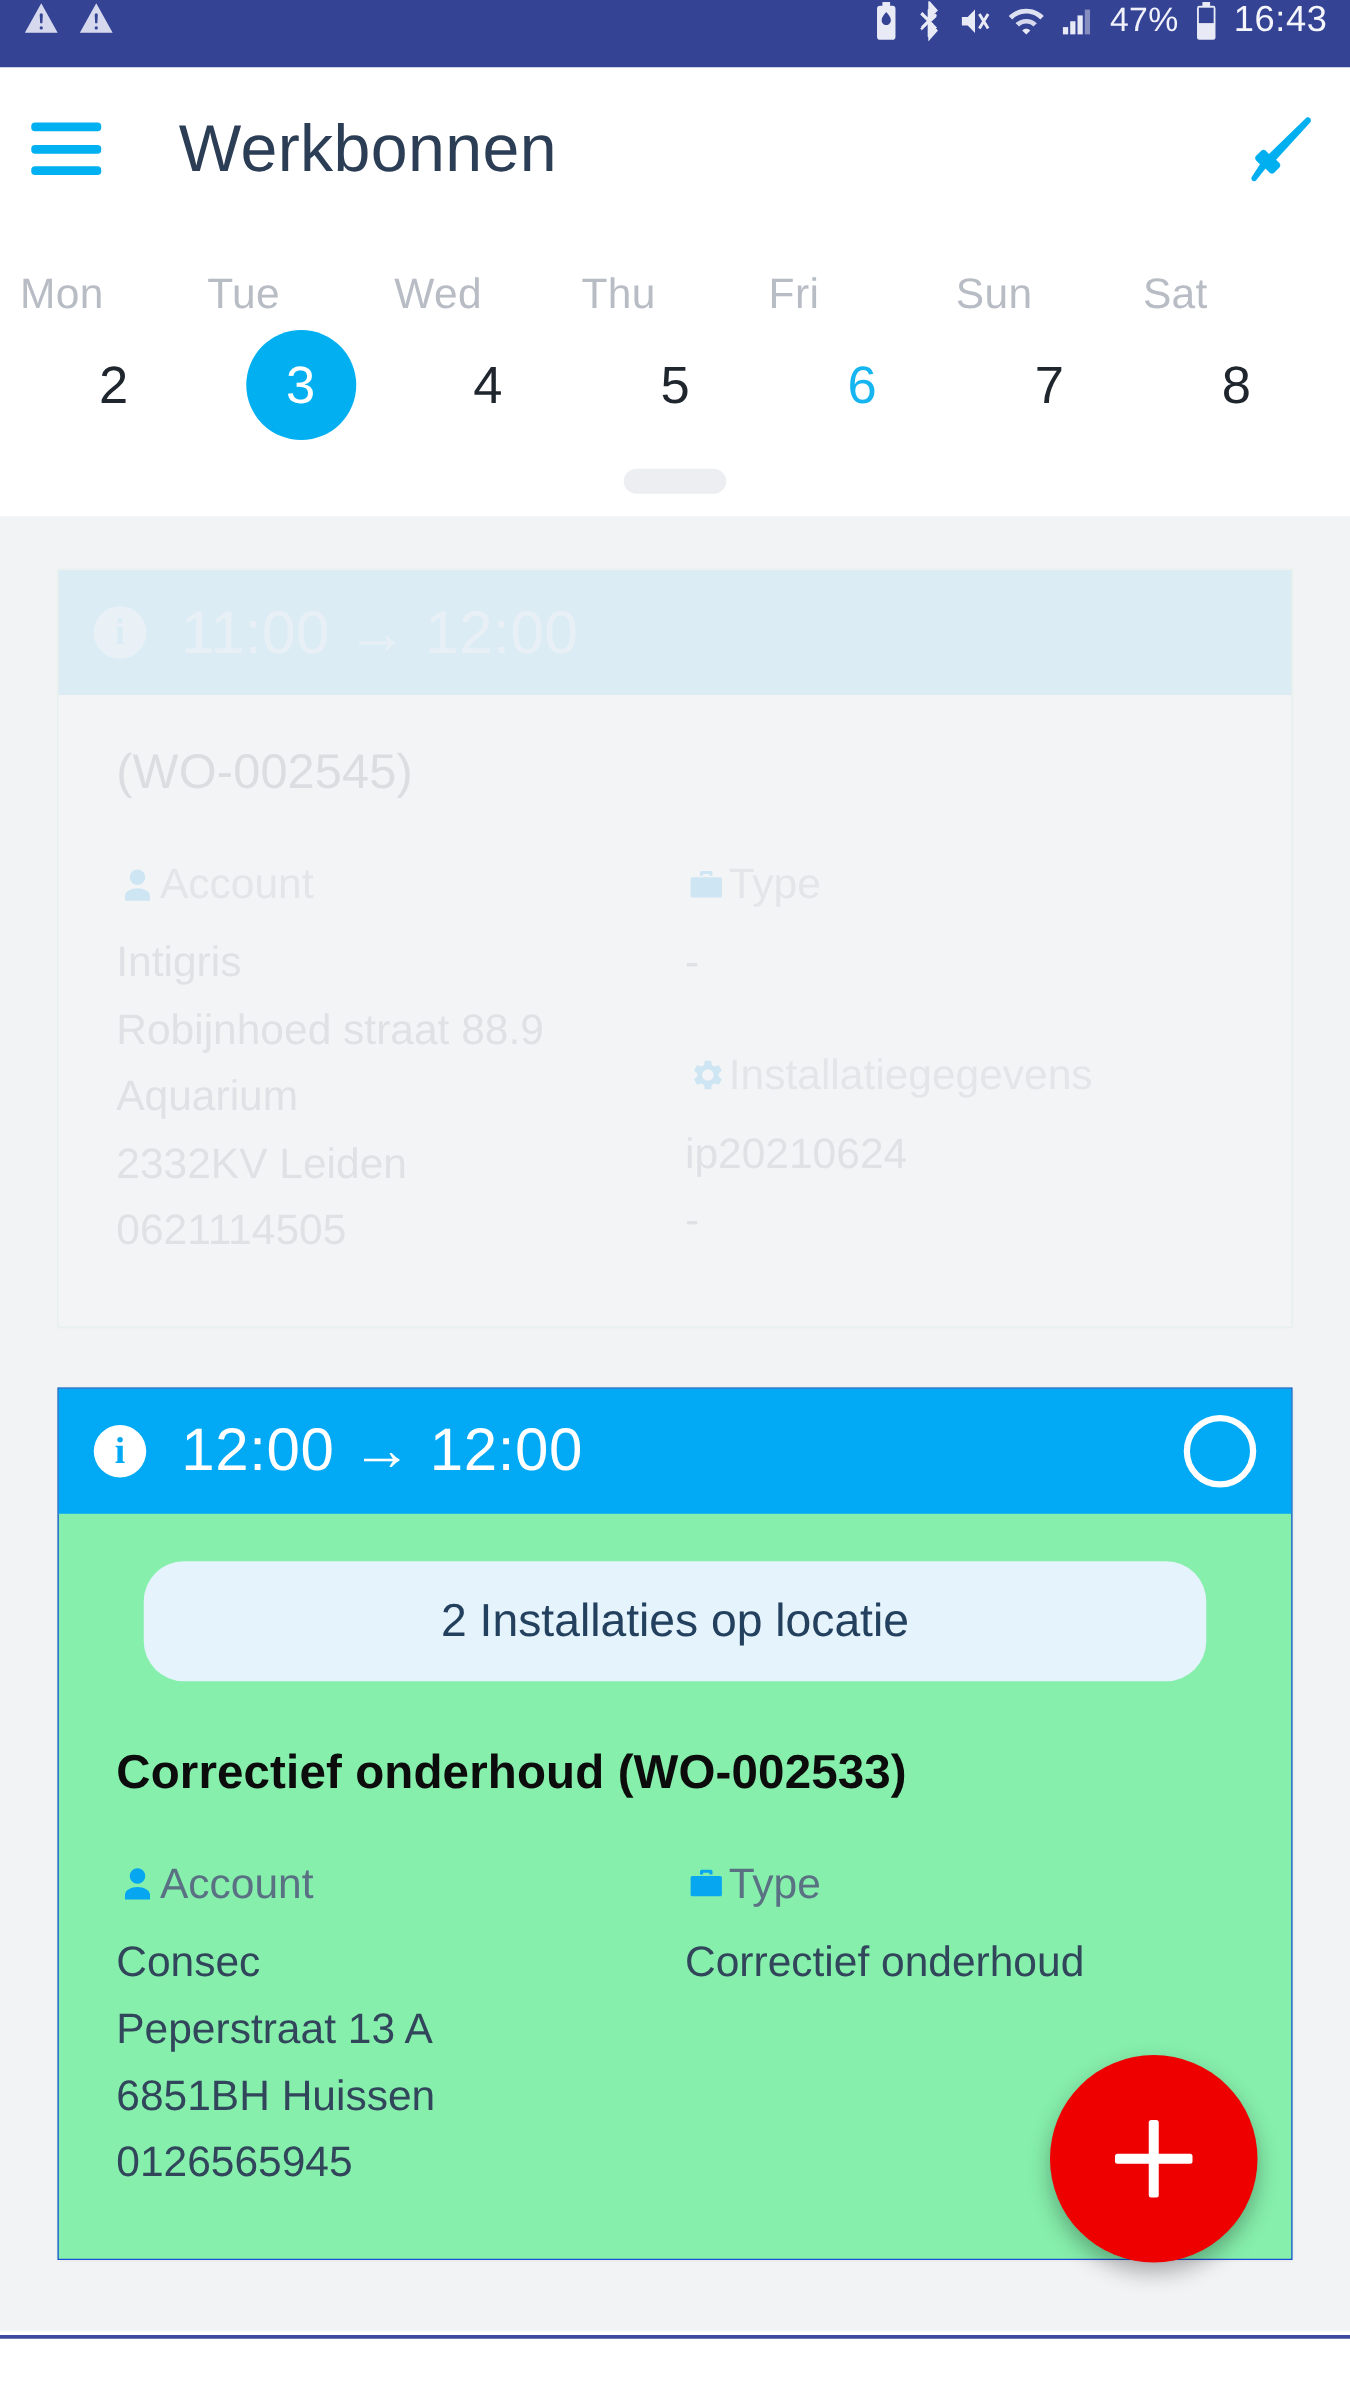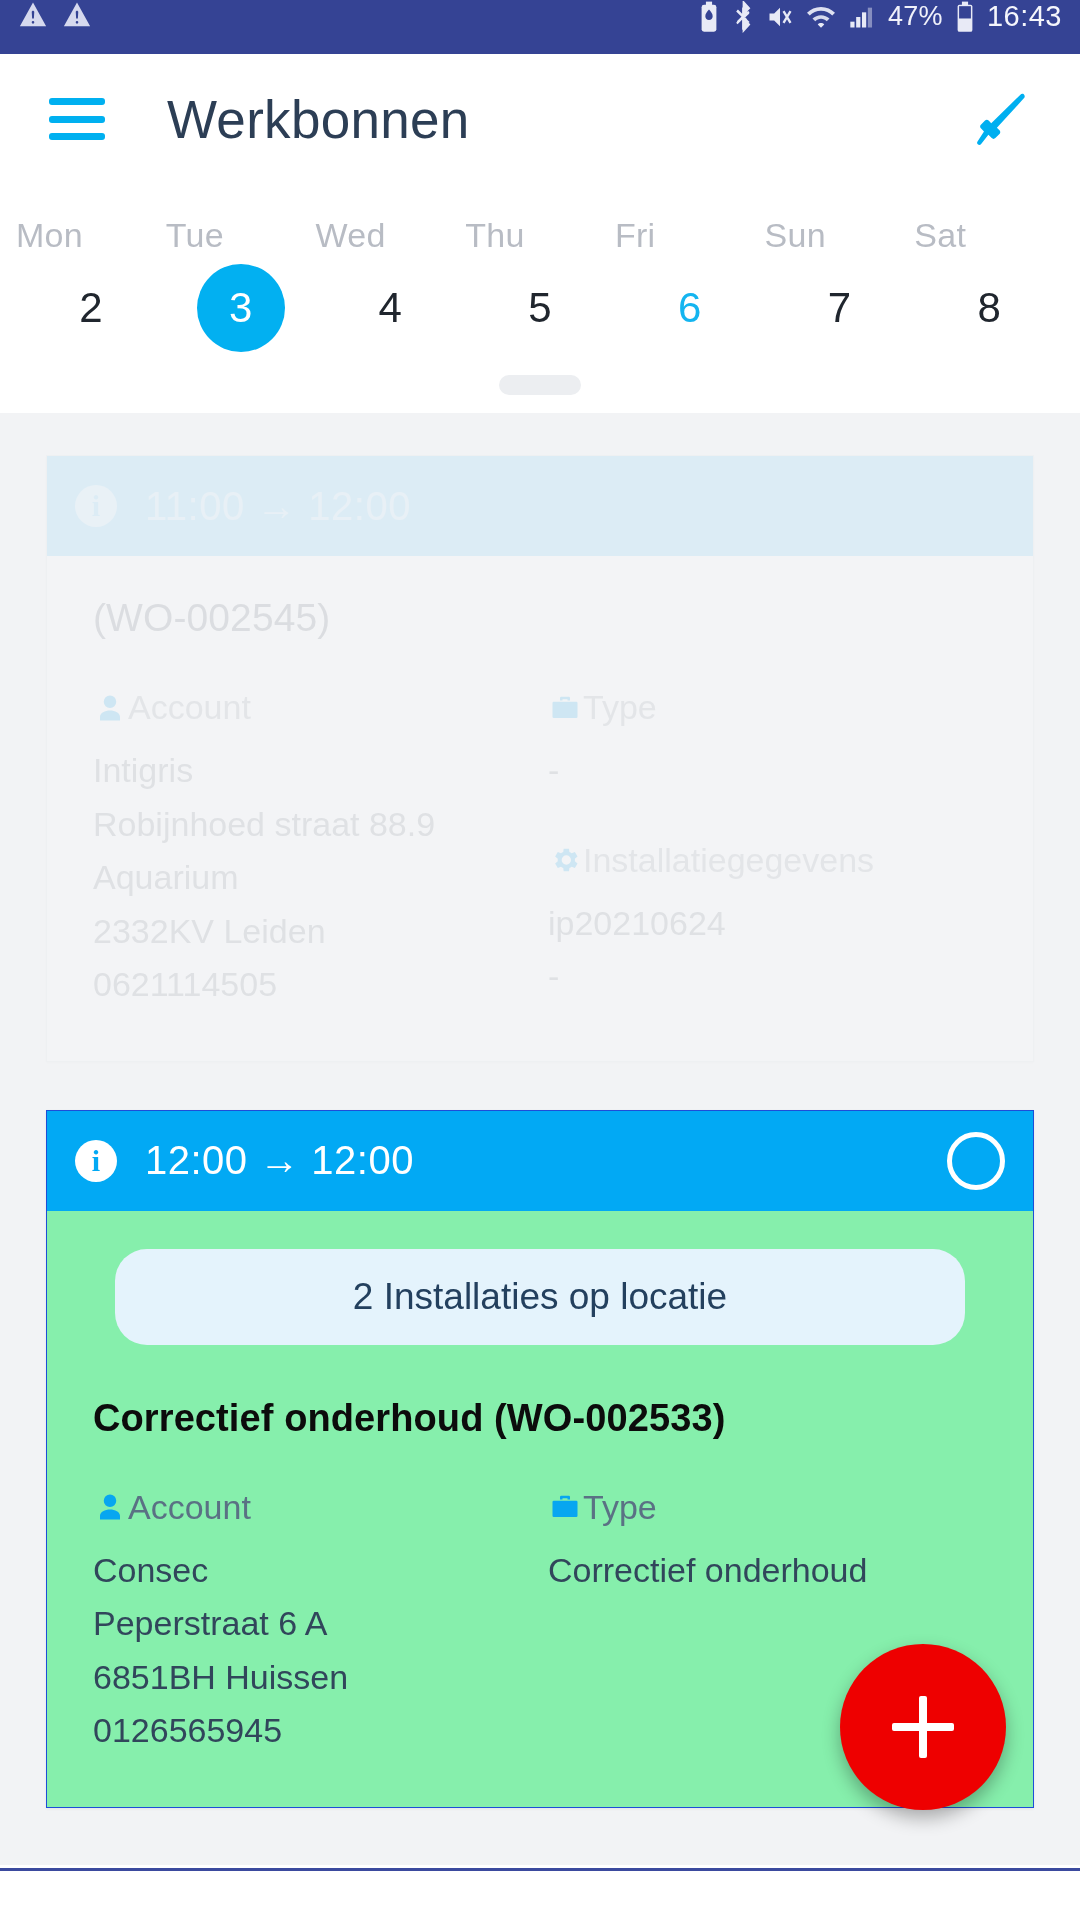--- a/index.html
+++ b/index.html
@@ -25,21 +25,21 @@
   .sb-icon { display:block; }
   .sb-text { font-size:27px; letter-spacing:.3px; color:#f0f1fa; }
   .sb-time { font-size:29px; color:#f5f6fc; letter-spacing:.5px; }
 
   
   .appbar {
     height:130px;
     background:#ffffff;
     display:flex;
     align-items:center;
-    padding:0 49px;
+    padding:0 25px;
   }
   .hamburger { width:56px; height:42px; display:flex; flex-direction:column; justify-content:space-between; cursor:pointer; }
   .hamburger span { display:block; height:7px; border-radius:3px; background:#00b0f0; }
   .appbar-title {
     font-size:53px;
     color:#2c3e55;
     margin-left:62px;
     font-weight:400;
     letter-spacing:.3px;
   }
@@ -104,21 +104,21 @@
     color:#02a9f4;
     font-size:30px;
     font-weight:bold;
     font-family:"Liberation Serif", serif;
     display:flex; align-items:center; justify-content:center;
     flex:0 0 auto;
   }
   .card.ghost .info-badge { background:#d6eefb; color:#addff7; }
 
   .timerange {
-    font-size:40px;
+    font-size:48px;
     color:#ffffff;
     margin-left:28px;
     letter-spacing:.5px;
   }
   .card.ghost .timerange { color:#d3ebf9; }
 
   .status-circle {
     margin-left:auto;
     width:58px; height:58px;
     border-radius:50%;
@@ -398,21 +398,21 @@
           <div class="field-label-row">
             <span class="field-icon">
               <svg width="30" height="34" viewBox="0 0 24 24">
                   <path fill="#07a6f0" d="M12 12a5 5 0 1 0 0-10 5 5 0 0 0 0 10zm0 2c-4 0-8 2-8 5v3h16v-3c0-3-4-5-8-5z"></path>
                 </svg>
             </span>
             <span class="field-label">Account</span>
           </div>
           <div class="field-value">
             <div>Consec</div>
-            <div>Peperstraat 6 A</div>
+            <div>Peperstraat 13 A</div>
             <div>6851BH Huissen</div>
             <div>0126565945</div>
           </div>
         </div>
         <div class="col right">
           <div class="field-label-row">
             <span class="field-icon">
               <svg width="30" height="34" viewBox="0 0 24 24">
                   <path fill="#07a6f0" d="M9 3h6a1 1 0 0 1 1 1v2h-2V5h-4v1H8V4a1 1 0 0 1 1-1zM3 7h18a1 1 0 0 1 1 1v11a1 1 0 0 1-1 1H3a1 1 0 0 1-1-1V8a1 1 0 0 1 1-1z"></path>
                 </svg>

